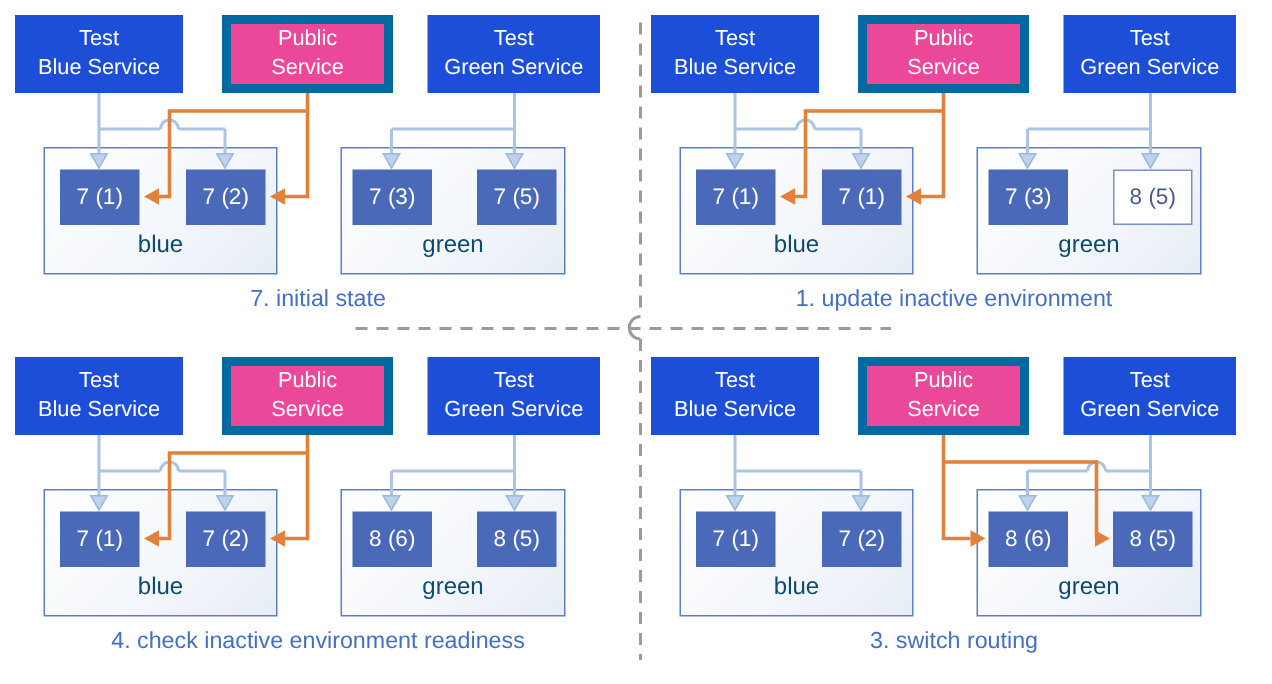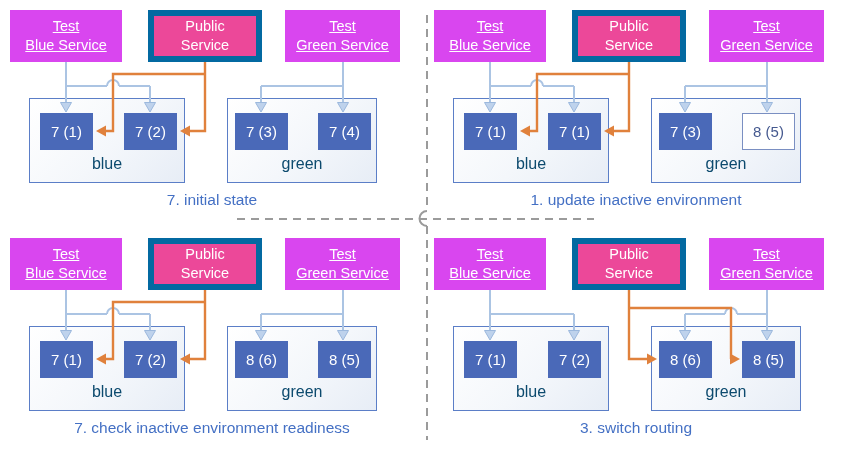--- a/index.html
+++ b/index.html
@@ -3,21 +3,21 @@
 <meta charset="utf-8">
 <style>
   * { box-sizing: border-box; margin: 0; padding: 0; }
   body { background: #ffffff; font-family: "Liberation Sans", sans-serif; }
   .stage { position: relative; width: 848px; height: 456px; background: #ffffff; overflow: hidden; }
   .panel { position: absolute; width: 424px; height: 228px; }
 
   .svc { position: absolute; top: 10px; height: 52px; display: flex; flex-direction: column;
          align-items: center; justify-content: center; color: #ffffff; font-size: 14.5px;
          line-height: 1.32; text-align: center; }
-  .svc.light { background: #d946ef; text-decoration: underline; }
+  .svc.light { background: #1d4ed8; }
   .svc.med   { background: #ec4899; border: 6px solid #0369a1; }
 
   .env { position: absolute; top: 98px; height: 85px; border: 1px solid #5b7ec7;
          background: linear-gradient(135deg, #ffffff 0%, #f4f7fb 55%, #e7edf6 100%); }
 
   .pod { position: absolute; top: 113px; width: 53px; height: 37px; background: #4a69b8;
          color: #ffffff; font-size: 15px; display: flex; align-items: center; justify-content: center; }
   .pod[data-variant="outline"] { background: #ffffff; color: #45598f; border: 1.5px solid #7a8fc2; }
 
   .envlabel { position: absolute; top: 155px; text-align: center; color: #0c4a6e; font-size: 16px; }
@@ -98,21 +98,21 @@
       <span>Public</span>
       <span>Service</span>
     </div>
     <div class="svc light" style="left:285px;width:115px">
       <span>Test</span>
       <span>Green Service</span>
     </div>
     <div class="pod" style="left:40px" data-variant="solid">7 (1)</div>
     <div class="pod" style="left:124px" data-variant="solid">7 (2)</div>
     <div class="pod" style="left:235px" data-variant="solid">7 (3)</div>
-    <div class="pod" style="left:318px" data-variant="solid">7 (4)</div>
+    <div class="pod" style="left:318px" data-variant="solid">7 (5)</div>
     <div class="envlabel" style="left:29px;width:156px">blue</div>
     <div class="envlabel" style="left:227px;width:150px">green</div>
     <div class="caption">7. initial state</div>
   </div>
 
   <div class="panel" style="left:424px;top:0" data-route="blue">
     <div class="env" style="left:29px;width:156px"></div>
     <div class="env" style="left:227px;width:150px"></div>
     <div class="arrow-host">
   <svg width="424" height="228" viewBox="0 0 424 228" xmlns="http://www.w3.org/2000/svg">
@@ -241,21 +241,21 @@
     <div class="svc light" style="left:285px;width:115px">
       <span>Test</span>
       <span>Green Service</span>
     </div>
     <div class="pod" style="left:40px" data-variant="solid">7 (1)</div>
     <div class="pod" style="left:124px" data-variant="solid">7 (2)</div>
     <div class="pod" style="left:235px" data-variant="solid">8 (6)</div>
     <div class="pod" style="left:318px" data-variant="solid">8 (5)</div>
     <div class="envlabel" style="left:29px;width:156px">blue</div>
     <div class="envlabel" style="left:227px;width:150px">green</div>
-    <div class="caption">7. check inactive environment readiness</div>
+    <div class="caption">4. check inactive environment readiness</div>
   </div>
 
   <div class="panel" style="left:424px;top:228px" data-route="green">
     <div class="env" style="left:29px;width:156px"></div>
     <div class="env" style="left:227px;width:150px"></div>
     <div class="arrow-host">
   <svg width="424" height="228" viewBox="0 0 424 228" xmlns="http://www.w3.org/2000/svg">
     <g stroke="#abc4e3" stroke-width="2" fill="none">
       <g class="lb-blue-hop">
         <path d="M66,62 V103 M66,86 H107 M119,86 H150 M150,86 V103"></path>

